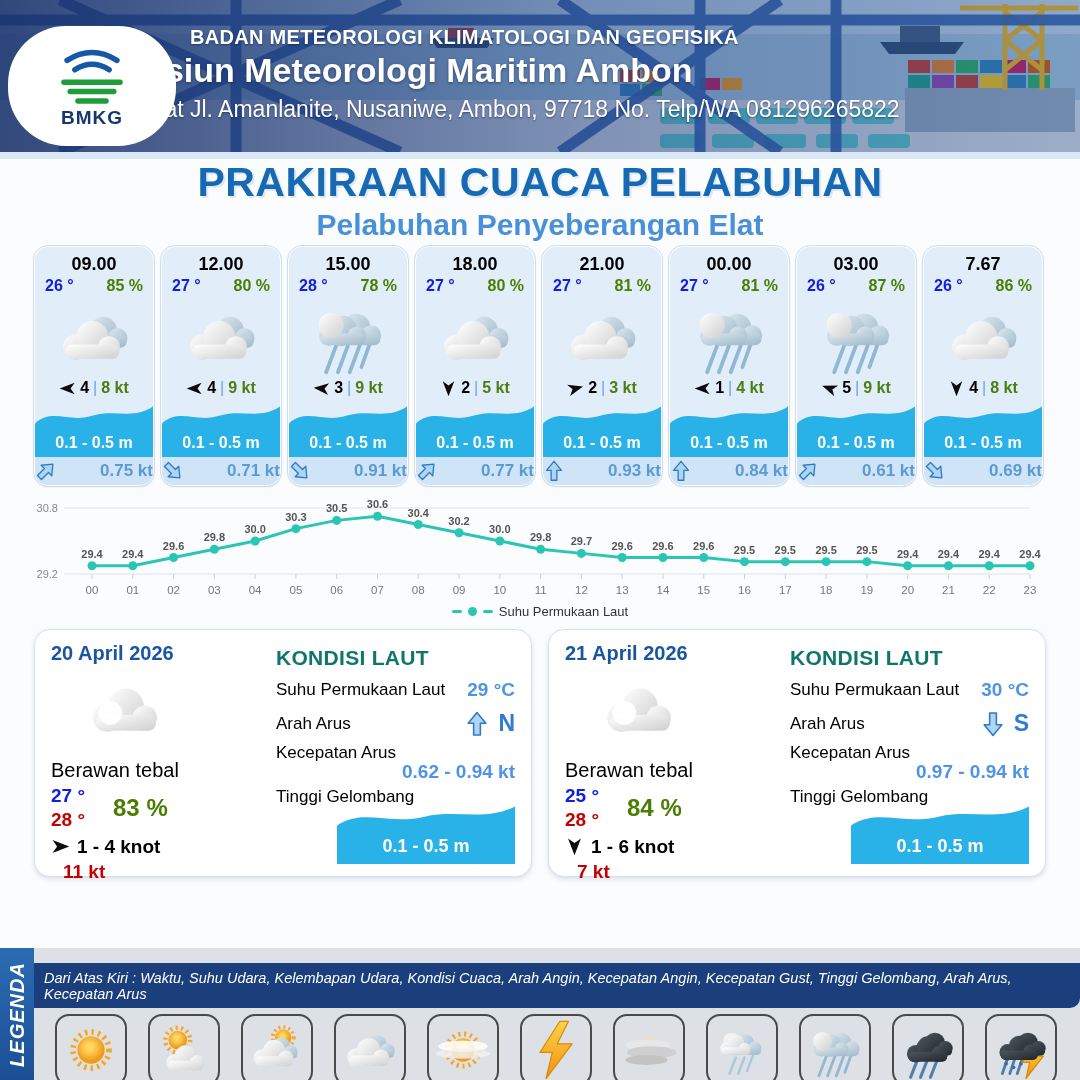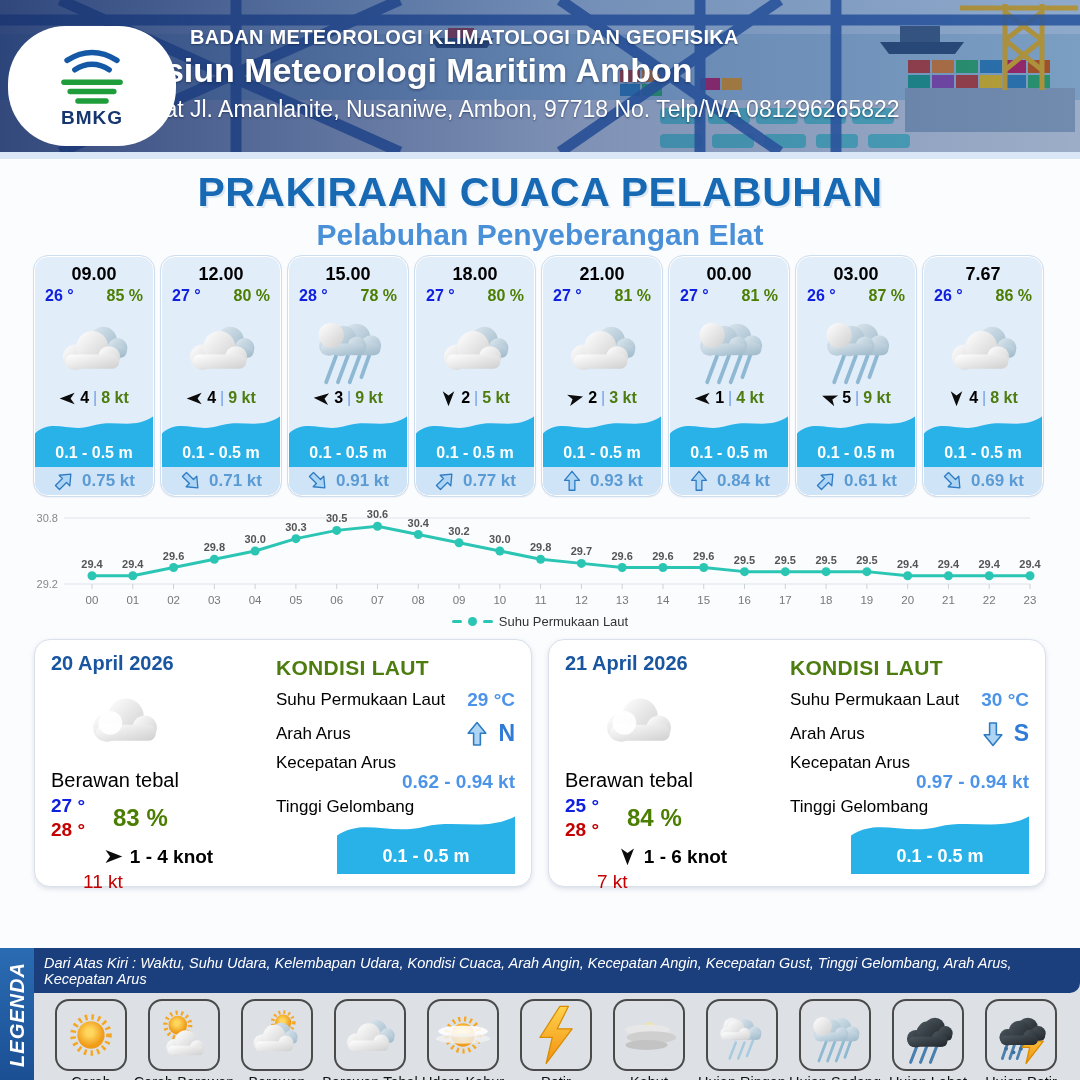--- a/index.html
+++ b/index.html
@@ -14,21 +14,21 @@
                border-radius:58px; display:flex; flex-direction:column; align-items:center; justify-content:center; z-index:3; }
   .logo-chip svg { width:78px; height:66px; }
   .logo-text { font-size:19px; font-weight:bold; color:#15366e; letter-spacing:1px; margin-top:-2px; }
   .banner-text { position:absolute; left:112px; top:26px; z-index:2; color:#fff; width:950px; }
   .bt-agency { font-size:20px; font-weight:bold; letter-spacing:.3px; margin-left:78px; text-shadow:0 1px 2px rgba(10,25,60,.55); }
   .bt-station { font-size:34px; font-weight:bold; margin-top:2px; text-shadow:0 1px 3px rgba(10,25,60,.55); }
   .bt-address { font-size:23px; margin-top:6px; text-shadow:0 1px 2px rgba(10,25,60,.55); }
   .banner-sep { height:7px; background:#d9e7f6; flex:none; }
 
   
-  .title-block { text-align:center; padding-top:10px; flex:none; }
+  .title-block { text-align:center; flex:none; }
   .main-title { font-size:41px; font-weight:800; color:#1769b4; letter-spacing:.5px;
                 text-shadow:2px 2px 0 #dfe9f3; }
   .sub-title { font-size:30px; font-weight:bold; color:#4a90d9; margin-top:2px; }
   .validity { display:flex; justify-content:center; gap:110px; margin-top:8px; font-size:20px; color:#000; }
   .validity b { font-weight:bold; }
 
   
   .forecast { padding:4px 34px 0 34px; flex:none; }
   .date-label { font-size:20px; font-weight:bold; color:#1a56a0; margin:4px 0 6px 2px; }
   .cards { display:flex; gap:7px; }
@@ -41,21 +41,21 @@
   .fc-hum { color:#4b7d00; }
   .fc-icon { height:84px; display:flex; align-items:center; justify-content:center; }
   .fc-icon svg { width:84px; height:84px; }
   .fc-wind { display:flex; align-items:center; justify-content:center; gap:4px; font-size:16px; font-weight:bold; height:26px; }
   .dart { width:17px; height:17px; display:block; }
   .fc-sep { color:#6f9fe8; font-weight:normal; }
   .fc-gust { color:#4d7c0f; }
   .fc-wave { position:relative; height:56px; margin-top:4px; flex:none; }
   .fc-wave svg { position:absolute; left:0; bottom:0; width:100%; height:56px; display:block; }
   .fc-wave-text { position:absolute; left:0; right:0; bottom:5px; text-align:center; color:#fff; font-size:16px; font-weight:bold; z-index:1; }
-  .fc-current { height:40px; background:#cfe4f6; display:flex; align-items:center; justify-content:center; gap:7px;
+  .fc-current { height:40px; background:#cfe4f6; display:flex; align-items:center; justify-content:space-between; gap:7px;
                 font-size:17px; font-weight:bold; color:#5b9bd5; }
   .blockarrow { width:22px; height:22px; display:block; }
 
   
   .chart-sec { padding:6px 34px 0 34px; flex:none; }
   .chart-legend { display:flex; align-items:center; justify-content:center; gap:6px; font-size:13px; color:#333; margin-top:0px; }
   .leg-line { width:10px; height:3px; background:#2bc5b4; border-radius:2px; }
   .leg-dot { width:9px; height:9px; border-radius:50%; background:#2bc5b4; }
 
   
@@ -64,42 +64,42 @@
            box-shadow:0 2px 5px rgba(70,95,130,.18); padding:12px 16px; display:flex; }
   .d-left { width:215px; display:flex; flex-direction:column; }
   .d-date { font-size:20px; font-weight:bold; color:#1a56a0; }
   .d-icon { height:92px; display:flex; align-items:center; justify-content:flex-start; padding-left:28px; }
   .d-icon svg { width:92px; height:92px; }
   .d-cond { font-size:20px; color:#000; margin-top:2px; }
   .d-temps { display:flex; align-items:center; margin-top:2px; }
   .d-temp-col { display:flex; flex-direction:column; font-size:19px; font-weight:bold; line-height:1.25; }
   .d-tmin { color:#1020e0; } .d-tmax { color:#c40000; }
   .d-hum { font-size:24px; font-weight:bold; color:#4b7d00; margin-left:28px; }
-  .d-wind { display:flex; align-items:center; gap:7px; font-size:19px; font-weight:bold; margin-top:4px;justify-content:center; }
+  .d-wind { display:flex; align-items:center; gap:7px; font-size:19px; font-weight:bold; margin-top:4px; }
   .d-wind .dart { width:19px; height:19px; }
-  .d-gust { font-size:19px; font-weight:normal; color:#c40000; margin:3px 0 0 32px; }
+  .d-gust { font-size:19px; font-weight:bold; color:#c40000; margin:3px 0 0 12px; }
   .d-right { flex:1; padding-left:10px; position:relative; }
-  .d-sea-title { font-size:21px; font-weight:bold; color:#4d7c0f; letter-spacing:.3px; margin-top:4px; }
+  .d-sea-title { font-size:21px; font-weight:bold; color:#0f766e; letter-spacing:.3px; margin-top:4px; }
   .sea-row { display:flex; justify-content:space-between; align-items:center; margin-top:9px; }
   .sea-label { font-size:17px; color:#000; }
   .sea-val { font-size:19px; font-weight:bold; color:#4d94e8; }
   .sea-dir { display:flex; align-items:center; gap:8px; }
   .sea-dir .blockarrow { width:26px; height:26px; }
   .sea-dir-letter { font-size:23px; font-weight:bold; color:#2f7bd6; }
   .sea-speed { text-align:right; font-size:19px; font-weight:bold; color:#4d94e8; margin-top:-2px; }
   .d-wave { position:absolute; right:0; bottom:0; width:178px; height:64px; }
   .d-wave svg { position:absolute; inset:0; width:100%; height:100%; }
   .d-wave-text { position:absolute; left:0; right:0; bottom:7px; text-align:center; color:#fff; font-size:18px; font-weight:bold; }
 
   
   .legend { margin-top:auto; height:132px; background:#dde1e6; display:flex; position:relative; flex:none; }
   .legend-side { width:34px; background:linear-gradient(180deg,#2a6cb3,#1b4f94); display:flex; align-items:center; justify-content:center; flex:none; }
   .legend-side span { transform:rotate(-90deg); color:#fff; font-weight:bold; font-style:italic; font-size:20px; letter-spacing:1px; white-space:nowrap; }
   .legend-main { flex:1; display:flex; flex-direction:column; }
-  .legend-note { background:#1b3f7d; color:#fff; font-style:italic; font-size:14.5px; padding:7px 10px 6px 10px; border-bottom-right-radius:10px; }
+  .legend-note { background:#1b3f7d; color:#fff; font-style:italic; font-size:14.5px; padding:7px 10px 6px 10px; border-bottom-right-radius:10px;margin-top:15px; }
   .legend-items { flex:1; display:flex; justify-content:space-between; padding:6px 14px 4px 12px; }
   .leg-item { display:flex; flex-direction:column; align-items:center; width:90px; }
   .leg-box { width:72px; height:72px; border:2px solid #4a4a4a; border-radius:14px; display:flex; align-items:center; justify-content:center; }
   .leg-box svg { width:62px; height:62px; }
   .leg-label { font-size:14.5px; color:#111; margin-top:3px; white-space:nowrap; }
 </style>
 </head>
 <body>
 
 <svg width="0" height="0" style="position:absolute" aria-hidden="true">

